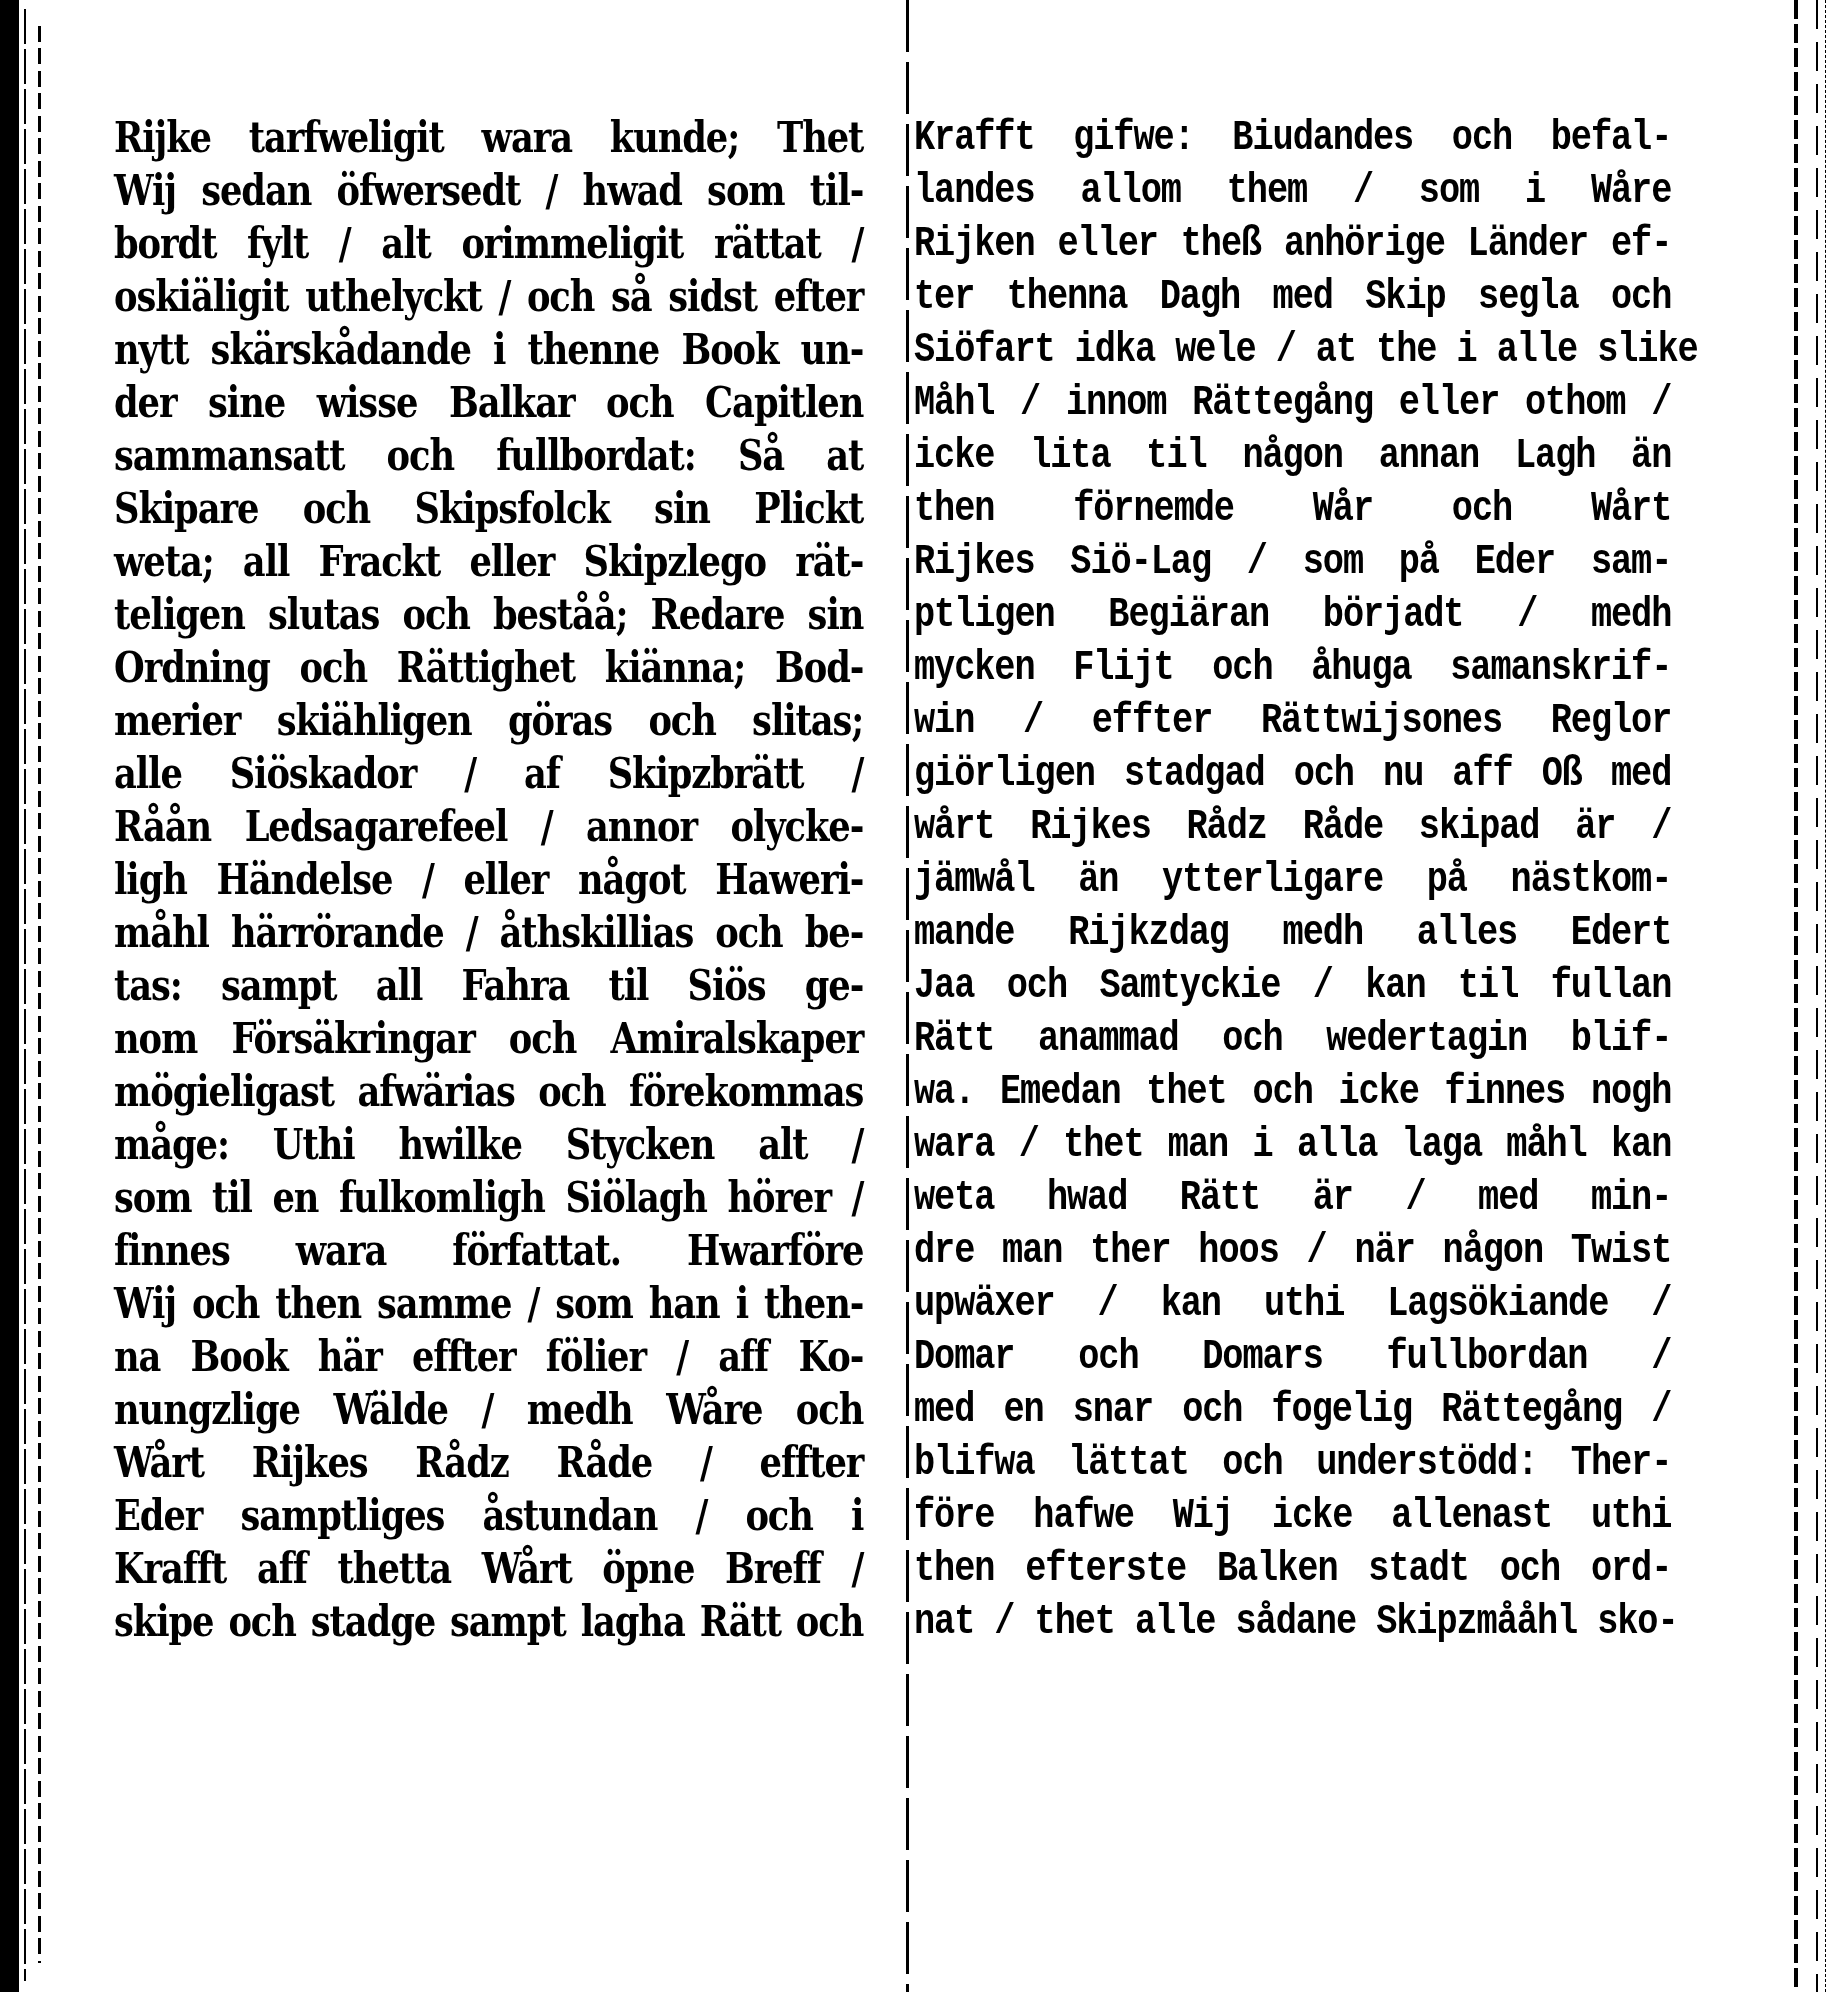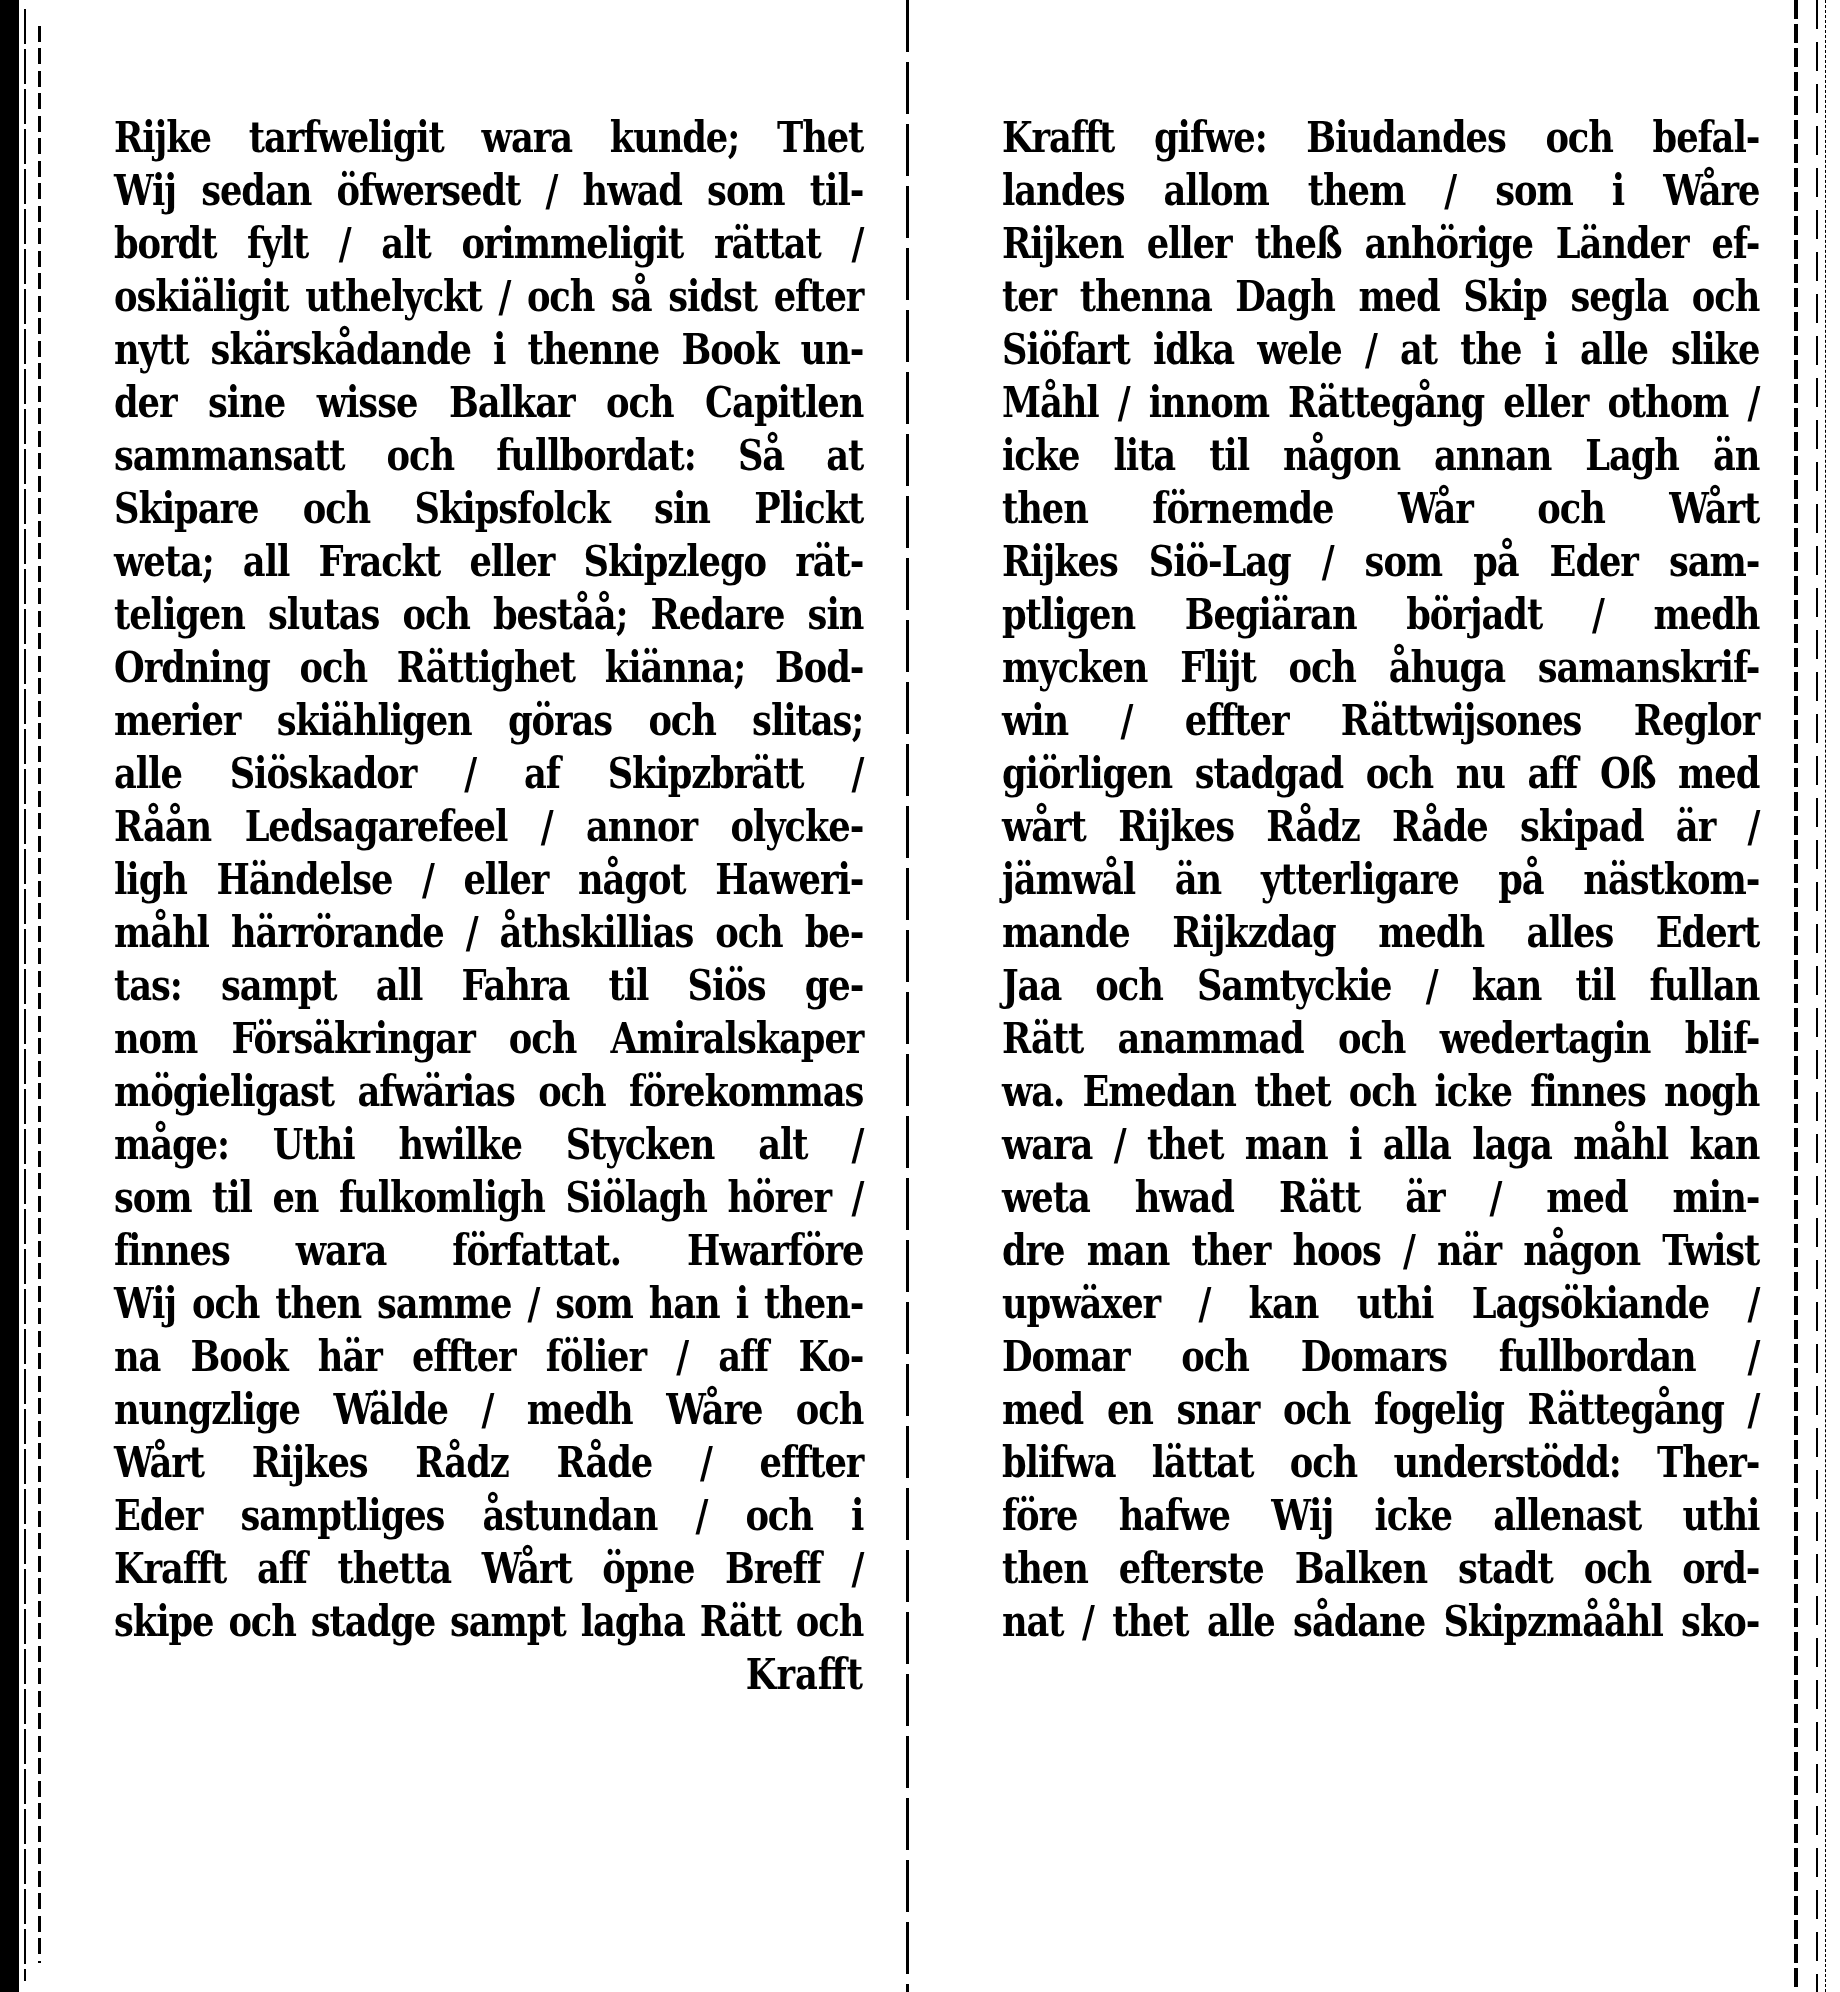--- a/index.html
+++ b/index.html
@@ -56,21 +56,21 @@
       left: 1825px; top: 0;
       width: 15.6px; height: 1992px;
       background: #fff;
       border-left: 1.7px dashed #000;
     }
     .page {
       position: absolute;
       top: 111px;
     }
     .page.left { left: 114px; width: 749px; }
-    .page.right { left: 1002px; width: 757px; }
+    .page.right { left: 914px; width: 757px; font-family: Liberation Mono, monospace; }
     .line {
       height: 53px;
       line-height: 53px;
       font-size: 43px;
       font-weight: bold;
       white-space: nowrap;
       text-align: justify;
       text-align-last: justify;
       letter-spacing: -1.3px;
       transform: scaleX(0.82);
@@ -137,23 +137,20 @@
   <div class="line">måge: Uthi hwilke Stycken alt /</div>
   <div class="line">som til en fulkomligh Siölagh hörer /</div>
   <div class="line">finnes wara författat. Hwarföre</div>
   <div class="line">Wij och then samme / som han i then-</div>
   <div class="line">na Book här effter fölier / aff Ko-</div>
   <div class="line">nungzlige Wälde / medh Wåre och</div>
   <div class="line">Wårt Rijkes Rådz Råde / effter</div>
   <div class="line">Eder samptliges åstundan / och i</div>
   <div class="line">Krafft aff thetta Wårt öpne Breff /</div>
   <div class="line">skipe och stadge sampt lagha Rätt och</div>
-  <div class="catchword-row">
-    <span class="catchword">Krafft</span>
-  </div>
 </div>
 
 <div class="page right" id="right-page">
   <div class="line">Krafft gifwe: Biudandes och befal-</div>
   <div class="line">landes allom them / som i Wåre</div>
   <div class="line">Rijken eller theß anhörige Länder ef-</div>
   <div class="line">ter thenna Dagh med Skip segla och</div>
   <div class="line">Siöfart idka wele / at the i alle slike</div>
   <div class="line">Måhl / innom Rättegång eller othom /</div>
   <div class="line">icke lita til någon annan Lagh än</div>

